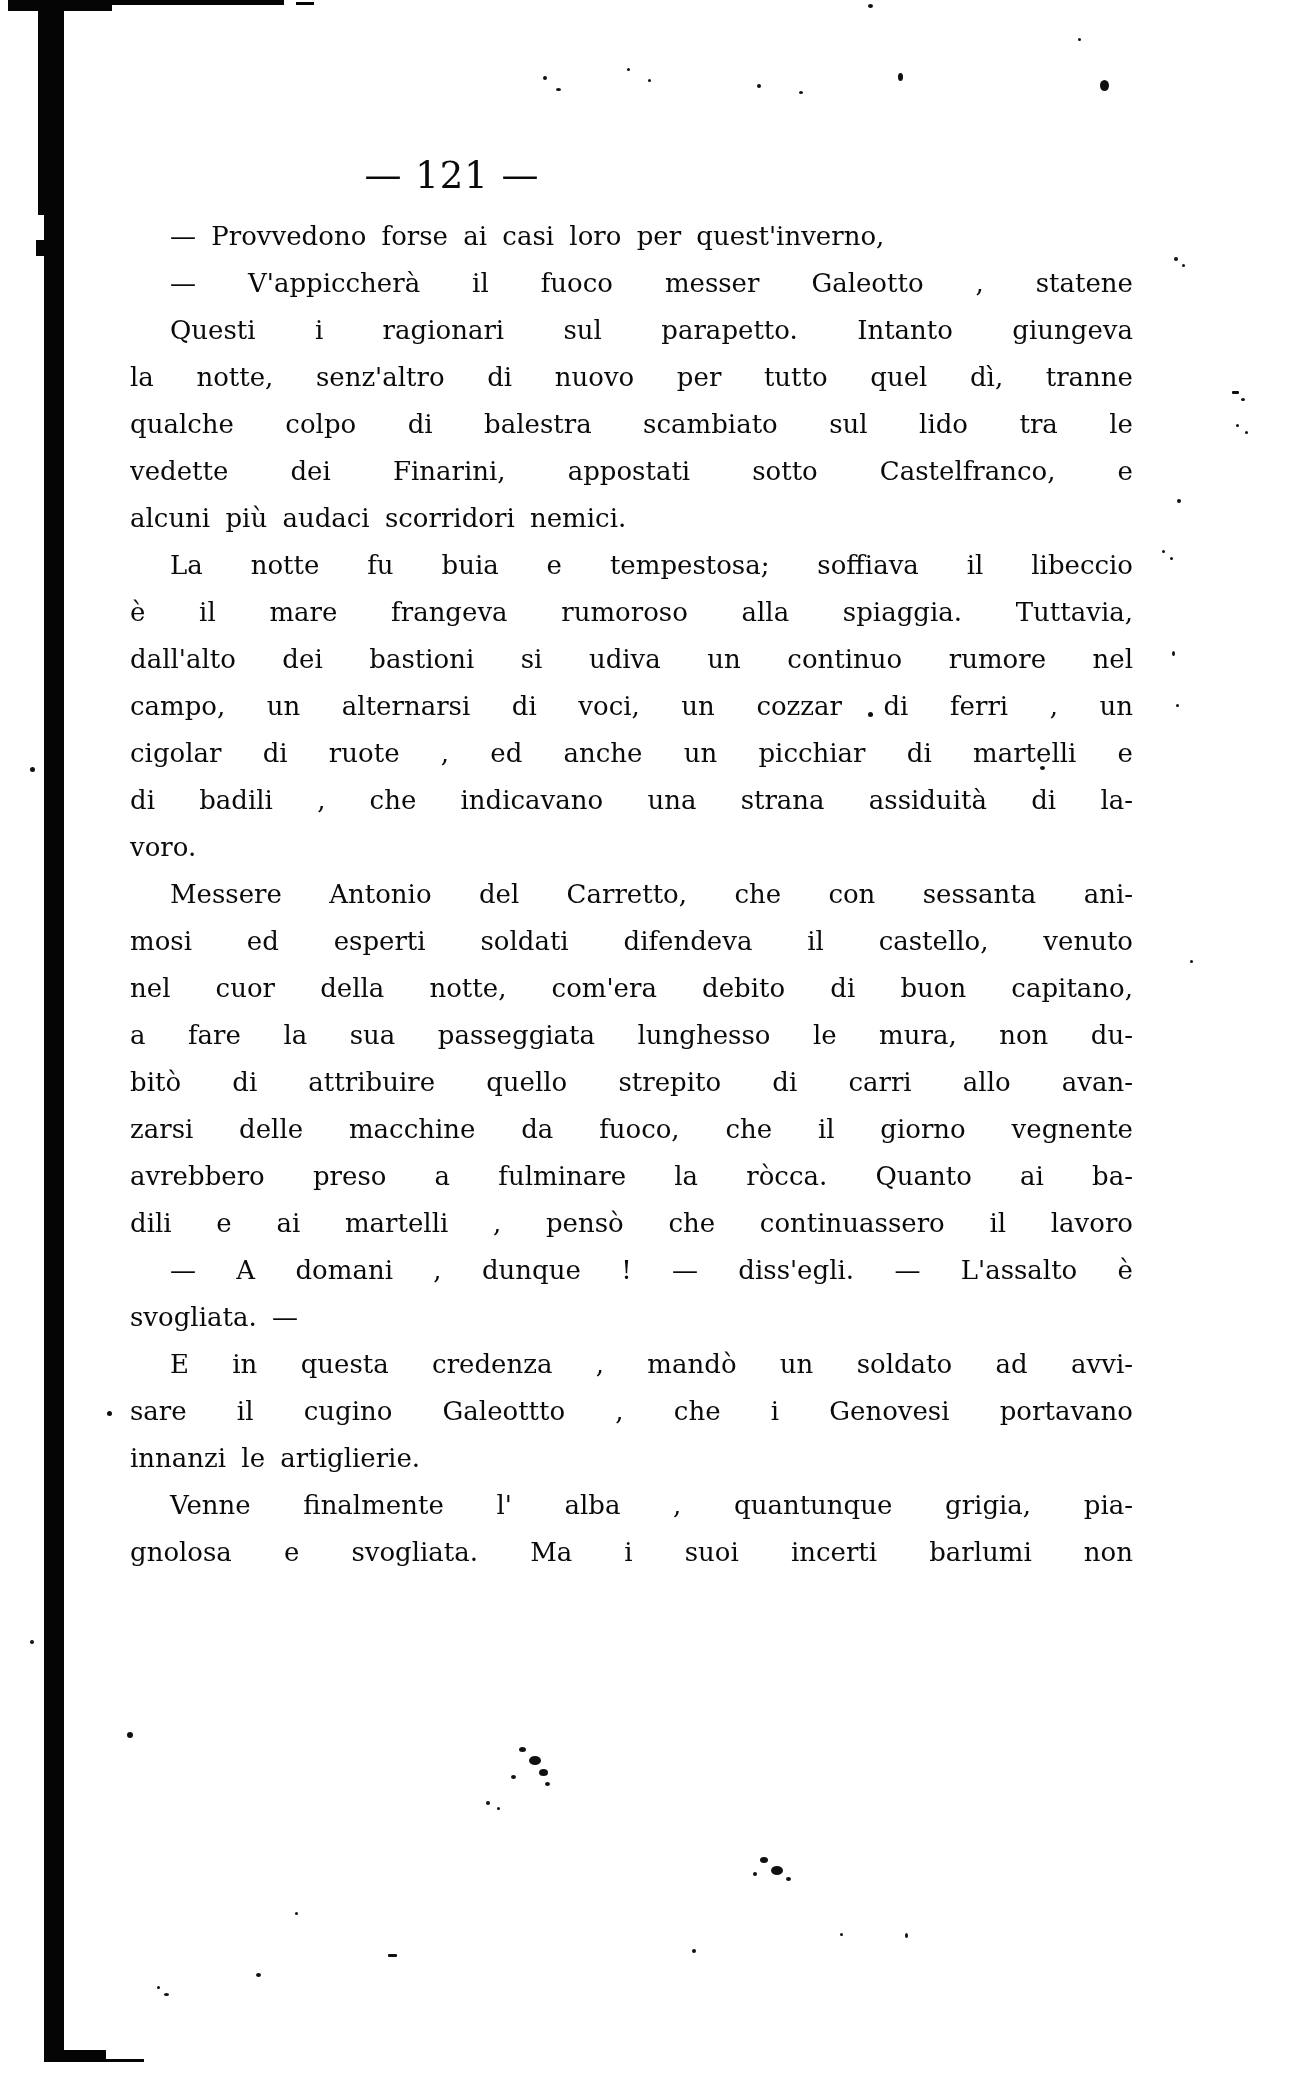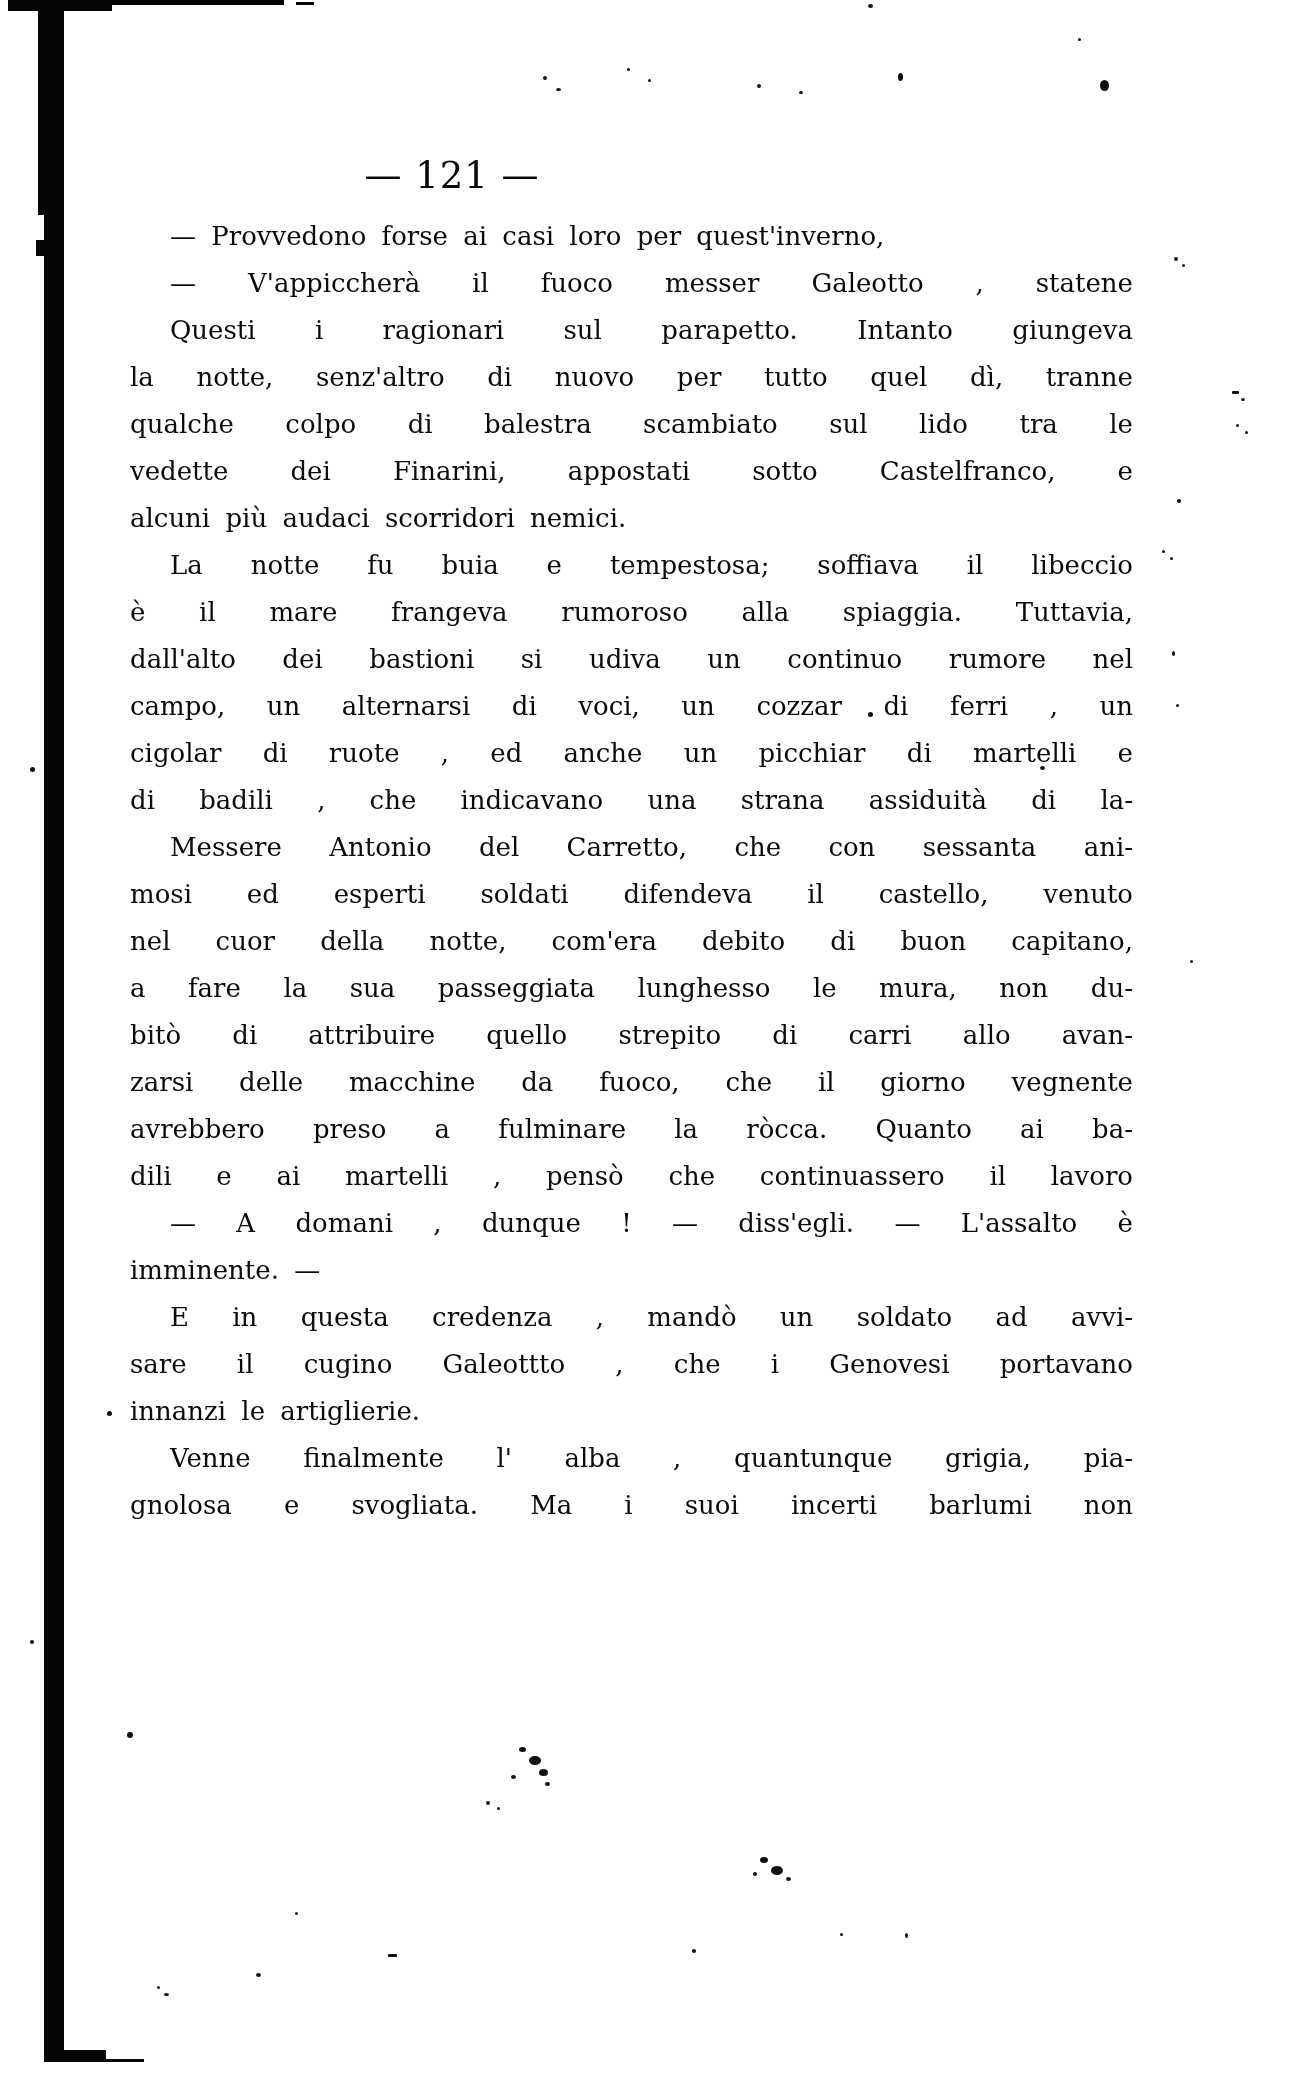--- a/index.html
+++ b/index.html
@@ -86,30 +86,31 @@
       <div class="line j">la notte, senz'altro di nuovo per tutto quel dì, tranne</div>
       <div class="line j">qualche colpo di balestra scambiato sul lido tra le</div>
       <div class="line j">vedette dei Finarini, appostati sotto Castelfranco, e</div>
       <div class="line">alcuni più audaci scorridori nemici.</div>
       <div class="line j indent">La notte fu buia e tempestosa; soffiava il libeccio</div>
       <div class="line j">è il mare frangeva rumoroso alla spiaggia. Tuttavia,</div>
       <div class="line j">dall'alto dei bastioni si udiva un continuo rumore nel</div>
       <div class="line j">campo, un alternarsi di voci, un cozzar di ferri , un</div>
       <div class="line j">cigolar di ruote , ed anche un picchiar di martelli e</div>
       <div class="line j">di badili , che indicavano una strana assiduità di la-</div>
+      <div class="line">voro.</div>
       <div class="line j indent">Messere Antonio del Carretto, che con sessanta ani-</div>
       <div class="line j">mosi ed esperti soldati difendeva il castello, venuto</div>
       <div class="line j">nel cuor della notte, com'era debito di buon capitano,</div>
       <div class="line j">a fare la sua passeggiata lunghesso le mura, non du-</div>
       <div class="line j">bitò di attribuire quello strepito di carri allo avan-</div>
       <div class="line j">zarsi delle macchine da fuoco, che il giorno vegnente</div>
       <div class="line j">avrebbero preso a fulminare la ròcca. Quanto ai ba-</div>
       <div class="line j">dili e ai martelli , pensò che continuassero il lavoro</div>
       <div class="line j indent">— A domani , dunque ! — diss'egli. — L'assalto è</div>
-      <div class="line">imminente. —</div>
+      <div class="line">svogliata. —</div>
       <div class="line j indent">E in questa credenza , mandò un soldato ad avvi-</div>
       <div class="line j">sare il cugino Galeottto , che i Genovesi portavano</div>
       <div class="line">innanzi le artiglierie.</div>
       <div class="line j indent">Venne finalmente l' alba , quantunque grigia, pia-</div>
       <div class="line j">gnolosa e svogliata. Ma i suoi incerti barlumi non</div>
     </div>
 
   <div id="specks">
       <div class="speck" style="left: 543px; top: 76px; width: 4px; height: 4px; border-radius: 50%;"></div>
       <div class="speck" style="left: 556px; top: 88px; width: 5px; height: 3px; border-radius: 50%;"></div>

